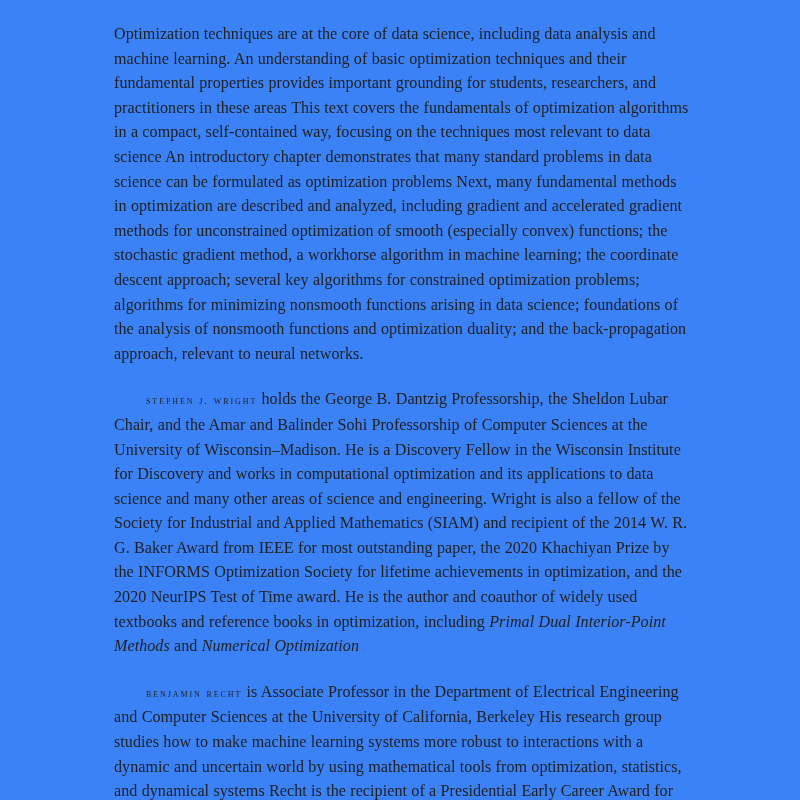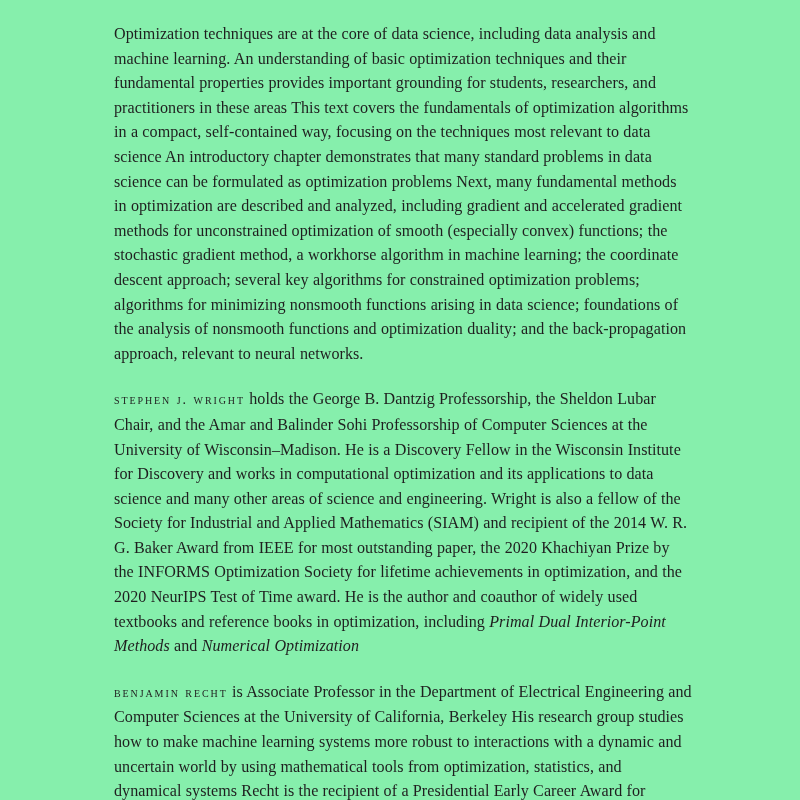--- a/index.html
+++ b/index.html
@@ -13,21 +13,21 @@
     height: 800px;
     overflow: hidden;
     font-family: "Liberation Serif", "DejaVu Serif", serif;
     color: #1d1d1d;
   }
 
   .page {
     position: relative;
     width: 800px;
     height: 800px;
-    background: #86efac;
+    background: #3b82f6;
     overflow: hidden;
   }
 
   .text-column {
     position: absolute;
     left: 114px;
     top: 22px;
     width: 578px;
   }
 
@@ -46,21 +46,22 @@
   }
 
   p.blurb.last {
     margin-bottom: 0;
   }
 
   .smallcaps {
     font-variant: small-caps;
     text-transform: lowercase;
     letter-spacing: 1.9px;
-    font-size: 14px;
+    font-size: 11px;
+    margin-left: 32px;
   }
 
   .smallcaps::first-letter {
     font-variant: normal;
   }
 
   .title-italic {
     font-style: italic;
   }
 

